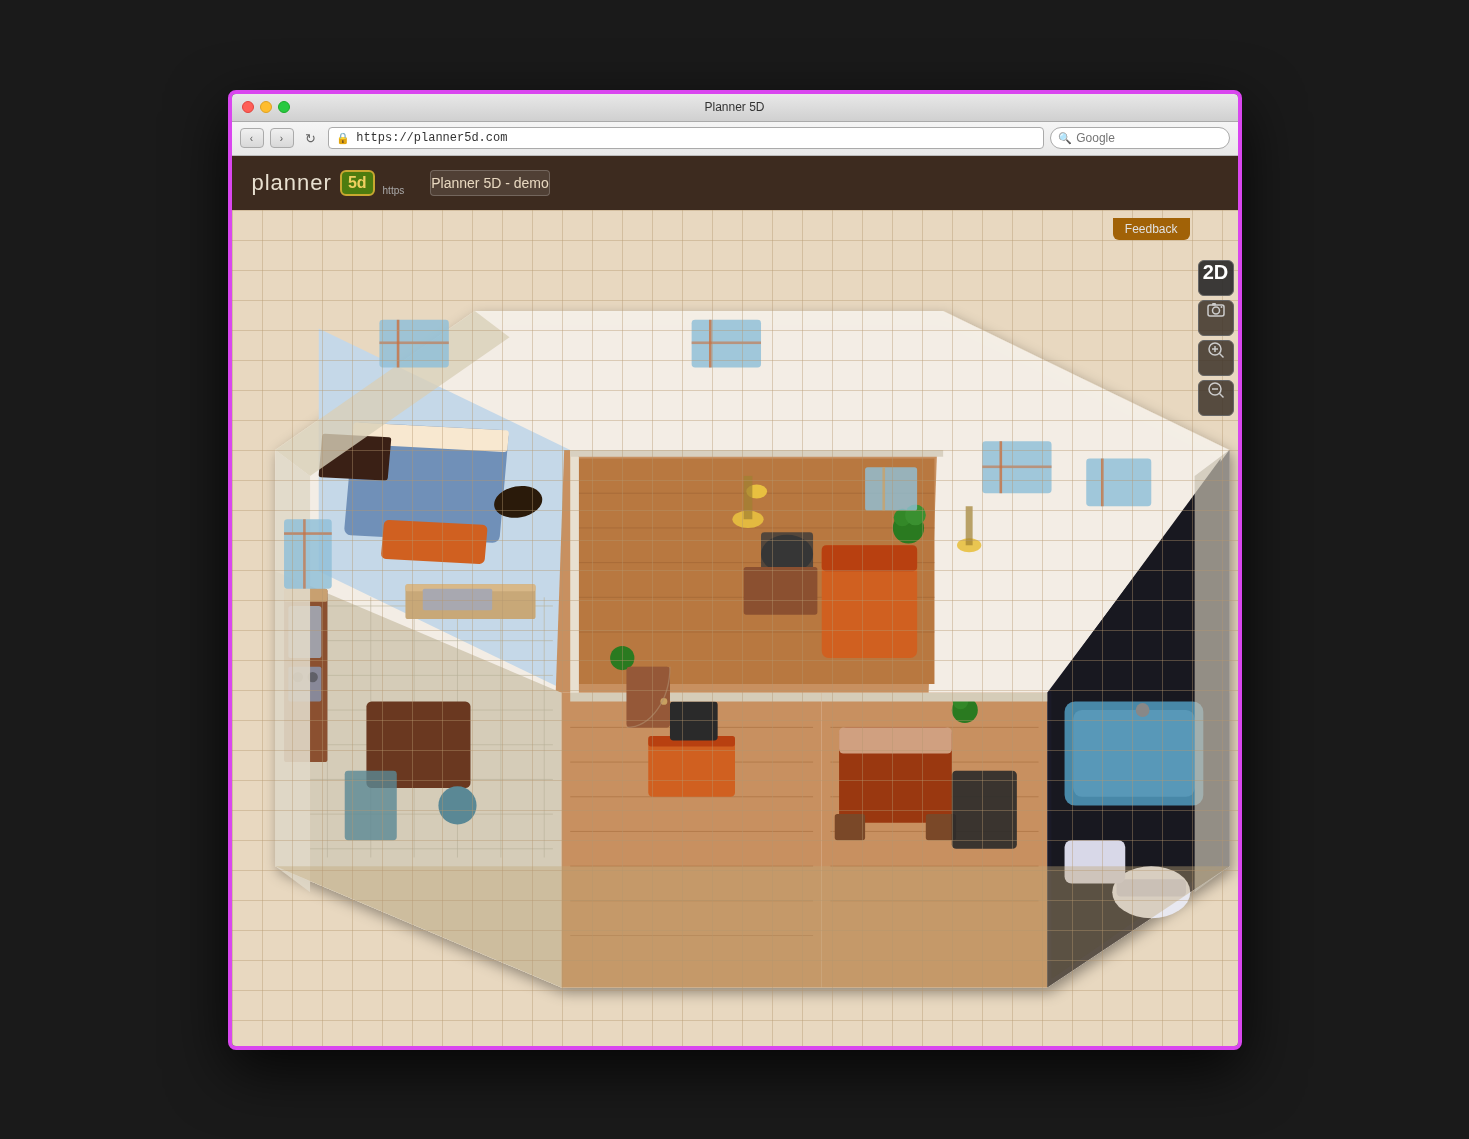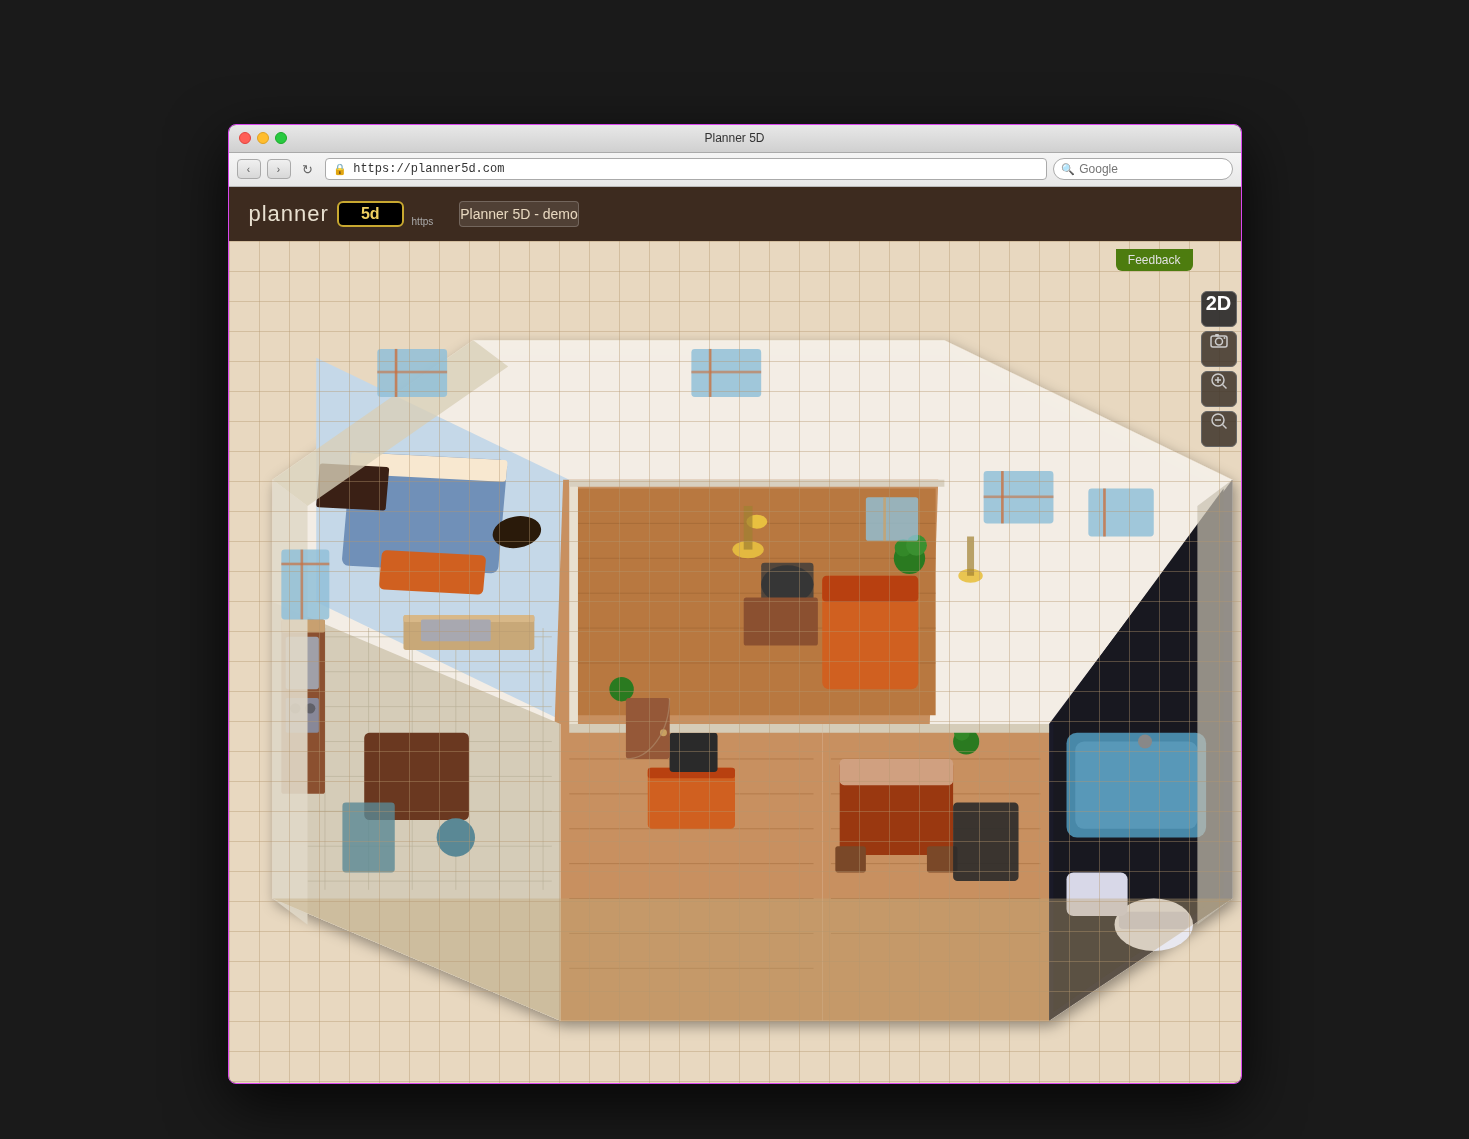--- a/index.html
+++ b/index.html
@@ -16,22 +16,21 @@
     .window {
       width: 1014px;
       height: 960px;
       position: absolute;
       top: 50%;
       left: 50%;
       transform: translate(-50%, -50%);
       border-radius: 8px;
       box-shadow: 0 20px 60px rgba(0,0,0,0.8);
       overflow: hidden;
-      border: 1px solid #d946ef;
-      margin-top: 34px;
+      border: 4px solid #d946ef;
     }
 
     
     .title-bar {
       height: 28px;
       background: linear-gradient(to bottom, #e8e8e8, #d0d0d0);
       display: flex;
       align-items: center;
       padding: 0 10px;
       border-bottom: 1px solid #aaa;
@@ -171,24 +170,24 @@
     }
 
     .logo-text {
       color: #e8e0d0;
       font-size: 22px;
       font-weight: 300;
       letter-spacing: 1px;
     }
 
     .logo-5d {
-      background: #000000;
+      background: #4d7c0f;
       border: 2px solid #c8a830;
       border-radius: 6px;
-      padding: 2px 22px;
+      padding: 2px 6px;
       color: #f0d060;
       font-size: 16px;
       font-weight: bold;
     }
 
     .beta-badge {
       color: #aaa;
       font-size: 10px;
       margin-top: -10px;
     }
@@ -265,21 +264,21 @@
         linear-gradient(rgba(180,150,110,0.4) 1px, transparent 1px),
         linear-gradient(90deg, rgba(180,150,110,0.4) 1px, transparent 1px);
       background-size: 30px 30px;
     }
 
     
     .feedback-btn {
       position: absolute;
       top: 8px;
       right: 48px;
-      background: #4d7c0f;
+      background: #a16207;
       color: #e0e0e0;
       font-size: 12px;
       padding: 4px 12px;
       border-radius: 0 0 6px 6px;
       cursor: pointer;
       z-index: 10;
     }
 
     
     .right-toolbar {

